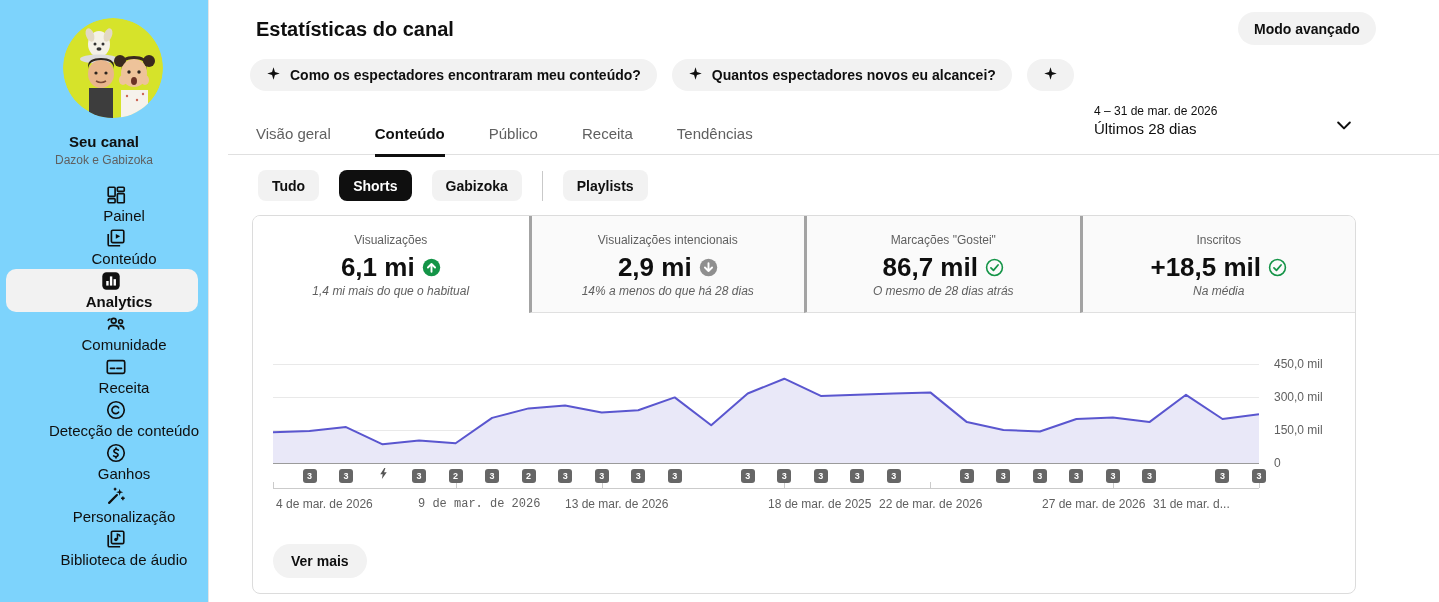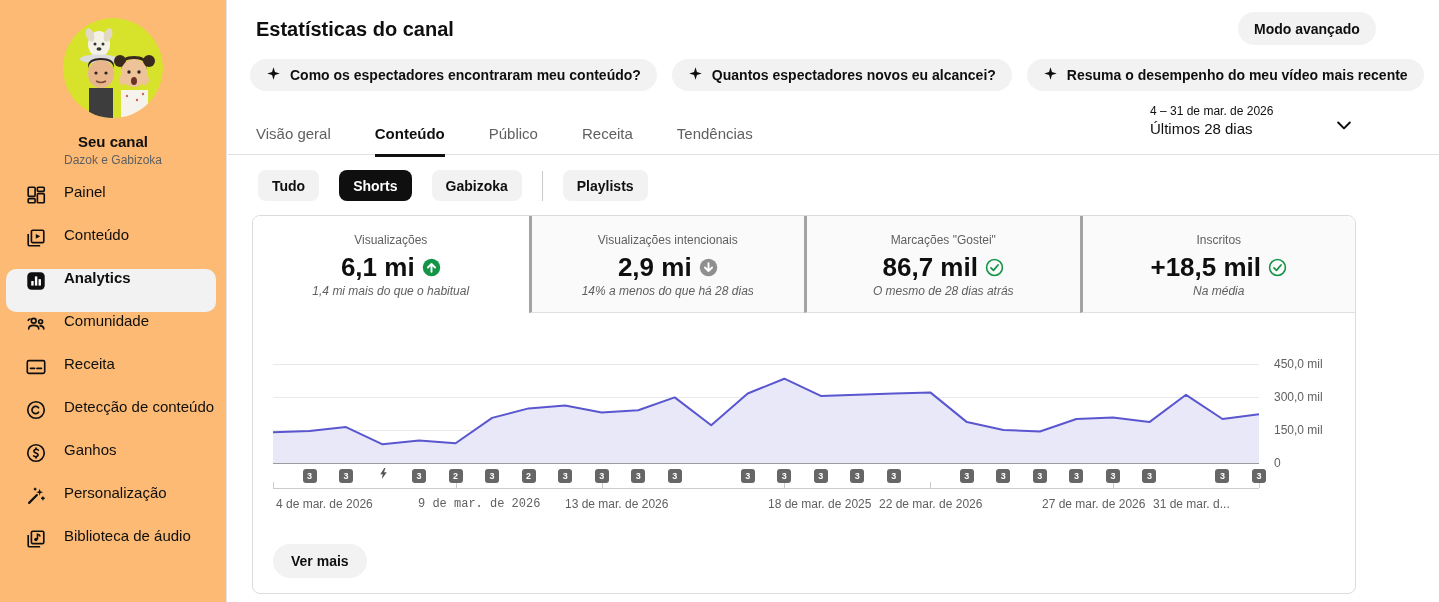--- a/index.html
+++ b/index.html
@@ -1,30 +1,30 @@
 <!DOCTYPE html>
 <html><head>
 <meta charset="utf-8">
 <style>
   * { margin:0; padding:0; box-sizing:border-box; }
   html,body { width:1439px; height:602px; overflow:hidden; background:#fff;
     font-family:"Liberation Sans", sans-serif; color:#0f0f0f; }
 
   
-  .sidebar { position:absolute; left:0; top:0; width:227px; height:602px;
-    background:#fdba74; border-right:1px solid #e5e5e5; }
+  .sidebar { position:absolute; left:0; top:0; width:209px; height:602px;
+    background:#7dd3fc; border-right:1px solid #e5e5e5; }
   .avatar-wrap { position:absolute; left:63px; top:18px; width:100px; height:100px;
     border-radius:50%; overflow:hidden; cursor:pointer; }
   .channel-title { position:absolute; top:133px; width:100%; text-align:center;
     font-size:15px; font-weight:700; }
   .channel-name { position:absolute; top:153px; width:100%; text-align:center;
     font-size:12px; color:#606060; }
   .menu { position:absolute; top:183px; left:0; width:100%; }
-  .menu-item { position:relative; height:43px; display:flex; align-items:flex-start;
-    padding-left:24px; cursor:pointer; }
+  .menu-item { position:relative; height:43px; display:flex; align-items:center;
+    padding-left:24px; cursor:pointer;flex-direction:column; }
   .menu-item .mi-icon { width:24px; height:24px; display:flex; align-items:center;
     justify-content:center; flex:0 0 24px; }
   .menu-item .mi-label { margin-left:16px; font-size:15px; color:#0f0f0f; }
   .menu-item.active { background:#f2f2f2; margin:0 10px 0 6px; border-radius:10px;
     padding-left:18px; }
   .menu-item.active .mi-label { font-weight:700; }
 
   
   .page-title { position:absolute; left:256px; top:18px; font-size:20px; font-weight:700; }
   .adv-btn { position:absolute; left:1238px; top:12px; height:33px; border-radius:17px;
@@ -39,21 +39,21 @@
   
   .tabs-border { position:absolute; left:228px; top:154px; width:1211px; height:1px;
     background:#e0e0e0; }
   .tabs { position:absolute; left:256px; top:112px; display:flex; gap:44px; }
   .tab { position:relative; font-size:15px; color:#606060; font-weight:400;
     padding:13px 0 15px 0; cursor:pointer; }
   .tab.active { color:#0f0f0f; font-weight:700; }
   .tab.active::after { content:""; position:absolute; left:0; right:0; bottom:0;
     height:3px; background:#0f0f0f; }
 
-  .date-picker { position:absolute; left:1150px; top:104px; cursor:pointer; }
+  .date-picker { position:absolute; left:1094px; top:104px; cursor:pointer; }
   .date-range { font-size:12px; color:#0f0f0f; }
   .date-label { font-size:15px; color:#0f0f0f; margin-top:2px; }
   .date-chevron { position:absolute; left:1334px; top:115px; cursor:pointer; }
 
   
   .filters { position:absolute; left:258px; top:170px; display:flex; gap:20px;
     align-items:center; }
   .f-chip { height:31px; border-radius:8px; background:#f2f2f2; padding:0 14px;
     display:flex; align-items:center; font-size:14px; font-weight:700; cursor:pointer; }
   .f-chip.selected { background:#0f0f0f; color:#fff; }
@@ -259,21 +259,20 @@
     <div class="ai-chip">
       <span><svg width="15" height="15" viewBox="0 0 24 24">
           <path d="M12 2 L14.3 9.7 L22 12 L14.3 14.3 L12 22 L9.7 14.3 L2 12 L9.7 9.7 Z" fill="#0f0f0f"></path>
         </svg></span>
       <span>Quantos espectadores novos eu alcancei?</span>
     </div>
     <div class="ai-chip">
       <span><svg width="15" height="15" viewBox="0 0 24 24">
           <path d="M12 2 L14.3 9.7 L22 12 L14.3 14.3 L12 22 L9.7 14.3 L2 12 L9.7 9.7 Z" fill="#0f0f0f"></path>
         </svg></span>
-      <span>Resuma o desempenho do meu vídeo mais recente</span>
     </div>
   </div>
 
 <div class="tabs-border"></div>
 <div class="tabs" id="tabs">
     <div class="tab">Visão geral</div>
     <div class="tab active">Conteúdo</div>
     <div class="tab">Público</div>
     <div class="tab">Receita</div>
     <div class="tab">Tendências</div>

